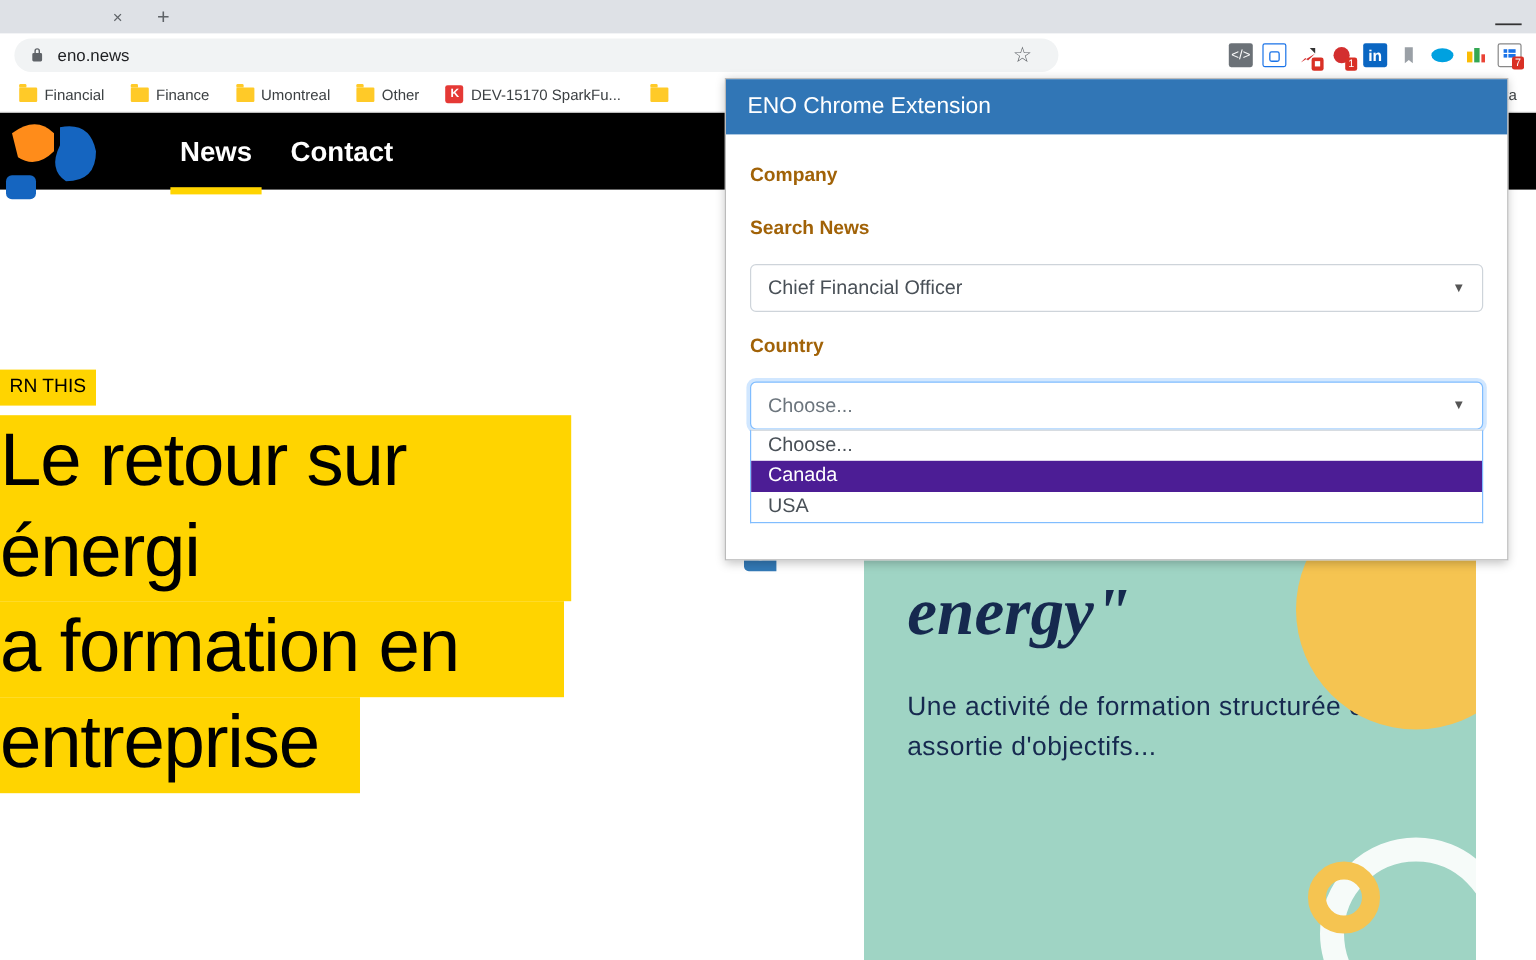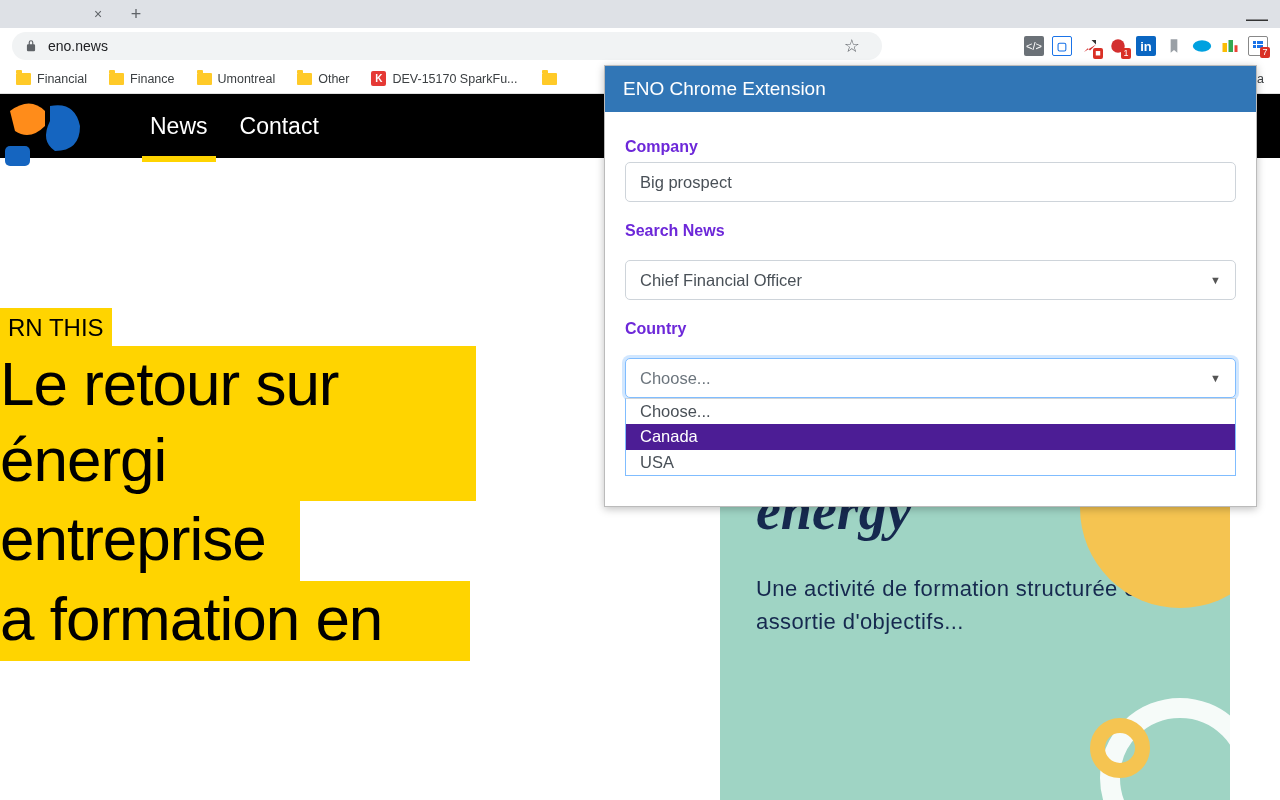--- a/index.html
+++ b/index.html
@@ -83,26 +83,26 @@
     background:#000;
     height:64px;
     display:flex;
     align-items:center;
     gap:32px;
     color:#fff;
     padding-left: 150px;
   }
   .logo-wrap { position:absolute; left:0; top:0; height:84px; display:flex; align-items:center;}
   .logo-blob { width:110px; height:80px; position:relative;}
-  .topnav-item { font-size:23px; font-weight:400; padding:16px 0; position:relative;}
+  .topnav-item { font-size:23px; font-weight:700; padding:16px 0; position:relative;}
   .topnav-item.active::after { content:""; position:absolute; left:-8px; right:-8px; bottom:-6px; height:6px; background:#ffd400;}
   .main-body { position:relative; }
   .ribbon {
     position:absolute; left:0; top:150px; background:#ffd400;
-    padding: 6px 8px; font-size:24px; font-weight:400; color:#000;
+    padding: 6px 8px; font-size:16px; font-weight:400; color:#000;
   }
   .headline-block { position:absolute; left:0; top:188px; }
   .hl {
     background:#ffd400; color:#000; font-size:62px; font-weight:400;
     line-height:1.22; padding:0px 10px 4px 0; display:inline-block;
     letter-spacing:-1px;
   }
   .hl1 { width:476px; }
   .hl2 { width:470px; }
   .hl3 { width:300px; }
@@ -120,21 +120,21 @@
   
   .ext-popup {
     position:absolute; top:65px; left:604px; width:653px;
     background:#fff; border:1px solid #bbb; box-shadow: 0 2px 8px rgba(0,0,0,0.25);
     z-index: 100;
   }
   .ext-header {
     background:#3176b6; color:#fff; font-size:19px; padding:12px 18px; font-weight:400;
   }
   .ext-body { padding: 18px 20px 30px 20px; }
-  .ext-label { font-weight:700; font-size:16px; color:#6d28d9; margin-bottom:6px; margin-top:8px;}
+  .ext-label { font-weight:700; font-size:16px; color:#a16207; margin-bottom:6px; margin-top:8px;}
   .ext-input {
     width:100%; height:40px; border:1px solid #ced4da; border-radius:5px;
     padding: 0 14px; font-size:16.5px; color:#495057; background:#fff;
   }
   .ext-input::placeholder { color:#6c757d; }
   .ext-select {
     width:100%; height:40px; border:1px solid #ced4da; border-radius:5px;
     padding: 0 14px; font-size:16.5px; color:#495057; background:#fff;
     display:flex; align-items:center; justify-content:space-between;margin-top:20px;
   }
@@ -247,39 +247,38 @@
       </svg>
     </div>
     <div class="topnav-item active">News</div>
     <div class="topnav-item">Contact</div>
   </div>
 
   <div class="main-body">
     <div class="ribbon">RN THIS</div>
     <div class="headline-block">
       <div><span class="hl hl1">Le retour sur énergi</span></div>
+      <div><span class="hl hl2">a formation en</span></div>
       <div><span class="hl hl3">entreprise</span></div>
-      <div><span class="hl hl2">a formation en</span></div>
     </div>
     <div class="s-stub">S</div>
     <div class="card">
       <div class="card-deco1"></div>
       <div class="card-title"><span class="big">energy"</span></div>
       <div class="card-text">Une activité de formation structurée est assortie d'objectifs...</div>
       <div class="card-deco2"></div>
       <div class="card-deco3"></div>
     </div>
   </div>
 </div>
 
 <div class="ext-popup">
   <div class="ext-header">ENO Chrome Extension</div>
   <div class="ext-body">
     <div class="ext-label">Company</div>
-    <input class="ext-input" value="Big prospect" style="">
     <div class="spacer"></div>
     <div class="ext-label">Search News</div>
     <div class="ext-select">
       <span>Chief Financial Officer</span>
       <span class="caret">▼</span>
     </div>
     <div class="spacer"></div>
     <div class="ext-label">Country</div>
     <div class="ext-select open">
       <span style="color:#6c757d">Choose...</span>

